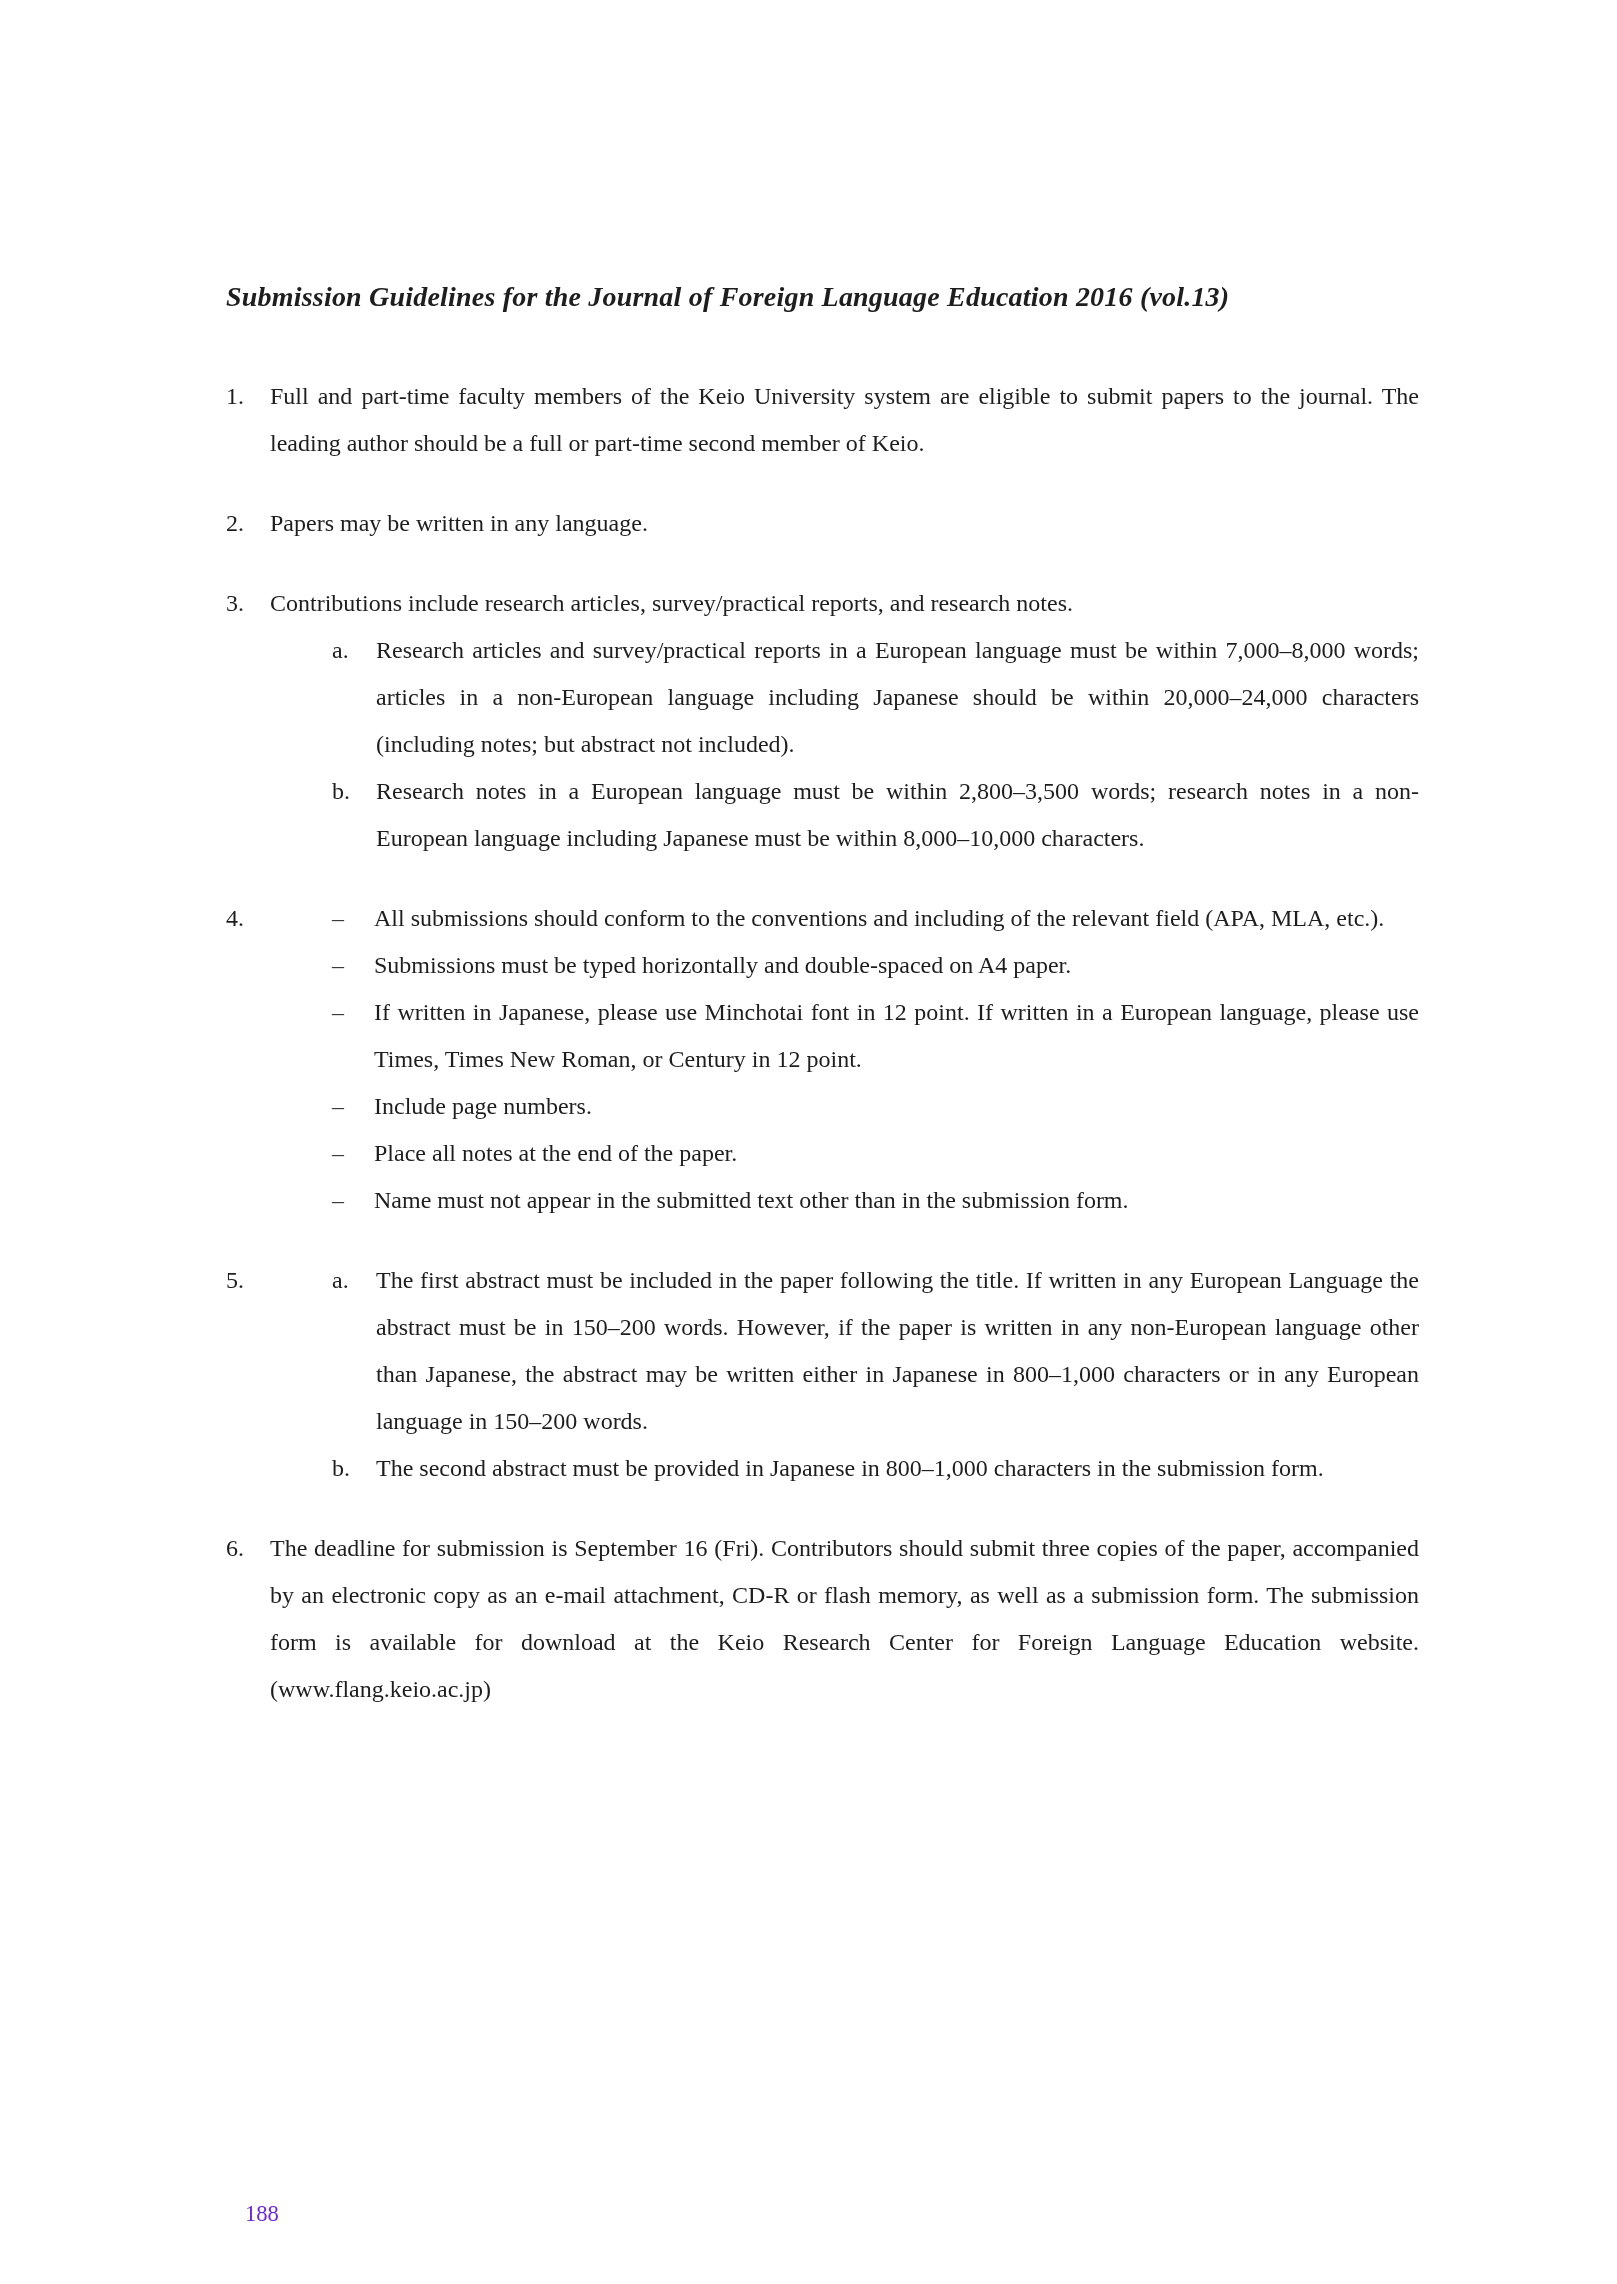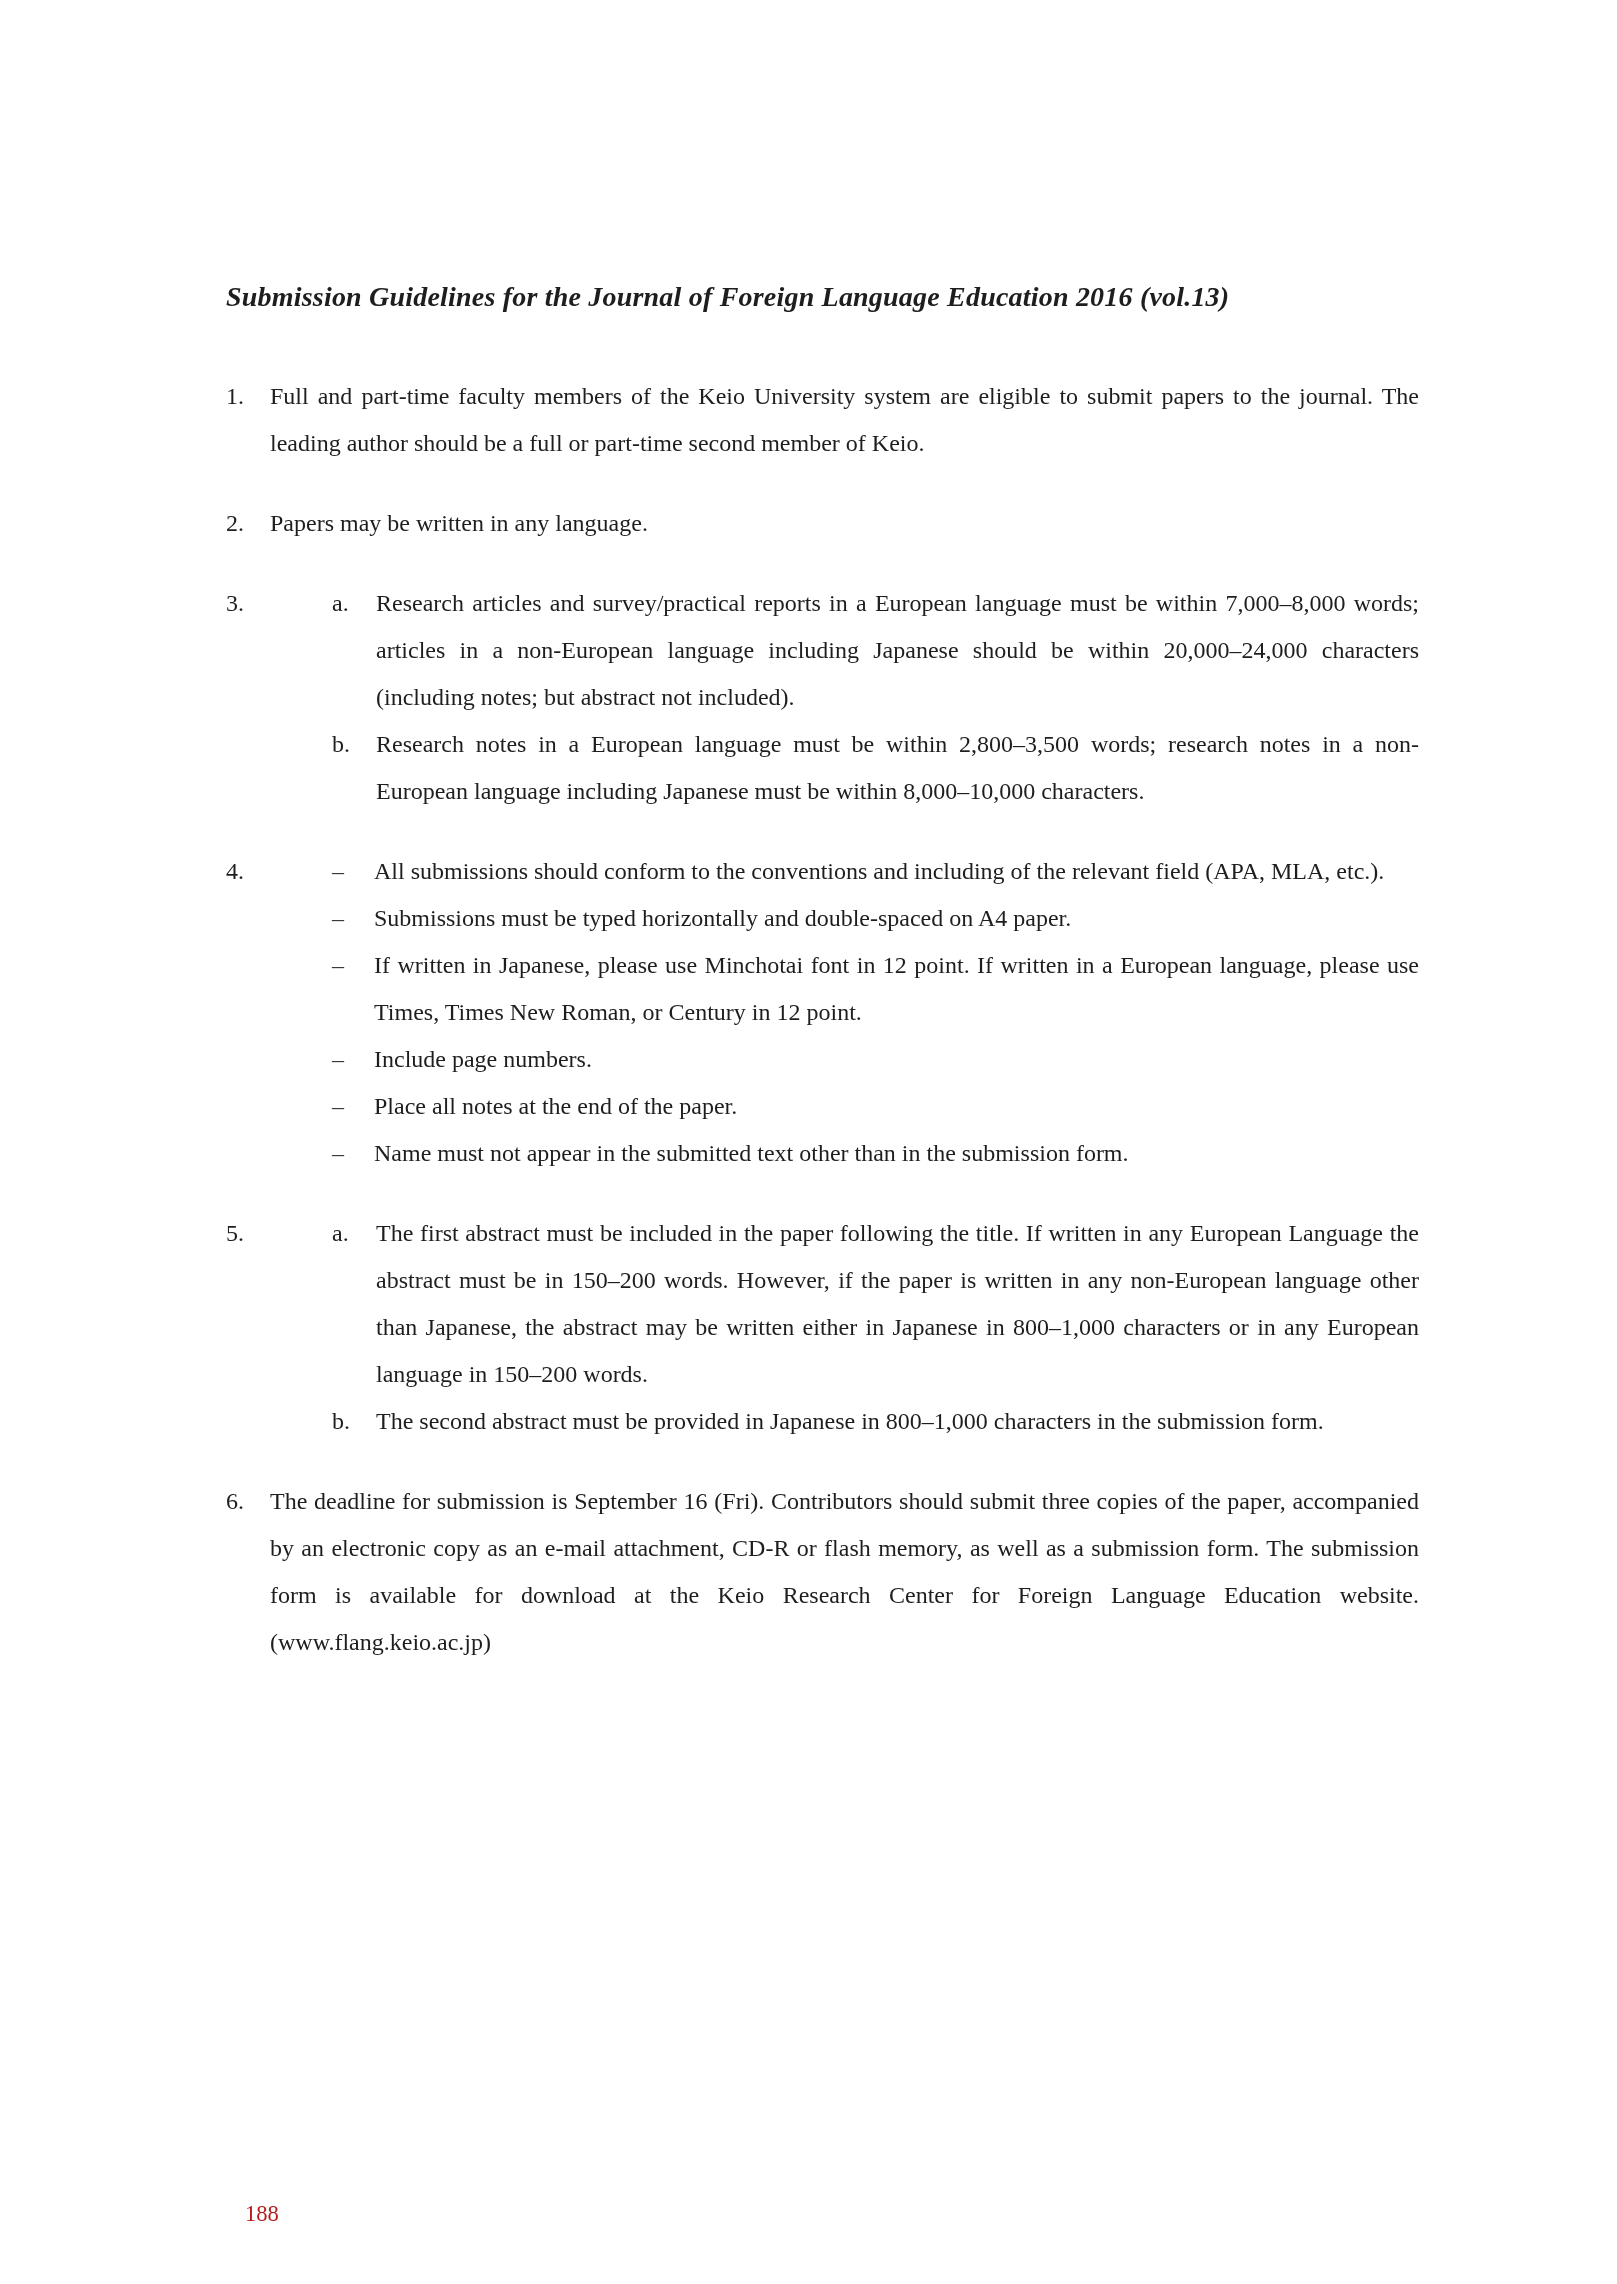--- a/index.html
+++ b/index.html
@@ -70,21 +70,21 @@
   .sub-text {
     flex: 1;
     min-width: 0;
     text-align: justify;
   }
   .page-number {
     position: absolute;
     left: 233px;
     top: 2201px;
     font-size: 22.6px;
-    color: #b91c1c;
+    color: #6d28d9;
   }
 </style>
 </head>
 <body>
 
 <div class="page">
   <div class="content">
     <h1 class="doc-title">Submission Guidelines for the Journal of Foreign Language Education 2016 (vol.13)</h1>
     <ol class="guidelines-list">
   <li class="item">
@@ -99,20 +99,21 @@
     <span class="item-num">2.</span>
     <div class="item-body">
       <div class="item-text">Papers may be written in any language.</div>
 
     </div>
   </li>
 
   <li class="item">
     <span class="item-num">3.</span>
     <div class="item-body">
+      <div class="item-text">Contributions include research articles, survey/practical reports, and research notes.</div>
       <div class="sub-list">
   <div class="sub-item">
     <span class="sub-label">a.</span>
     <div class="sub-text">Research articles and survey/practical reports in a European language must be within 7,000–8,000 words; articles in a non-European language including Japanese should be within 20,000–24,000 characters (including notes; but abstract not included).</div>
   </div>
 
   <div class="sub-item">
     <span class="sub-label">b.</span>
     <div class="sub-text">Research notes in a European language must be within 2,800–3,500 words; research notes in a non-European language including Japanese must be within 8,000–10,000 characters.</div>
   </div>

